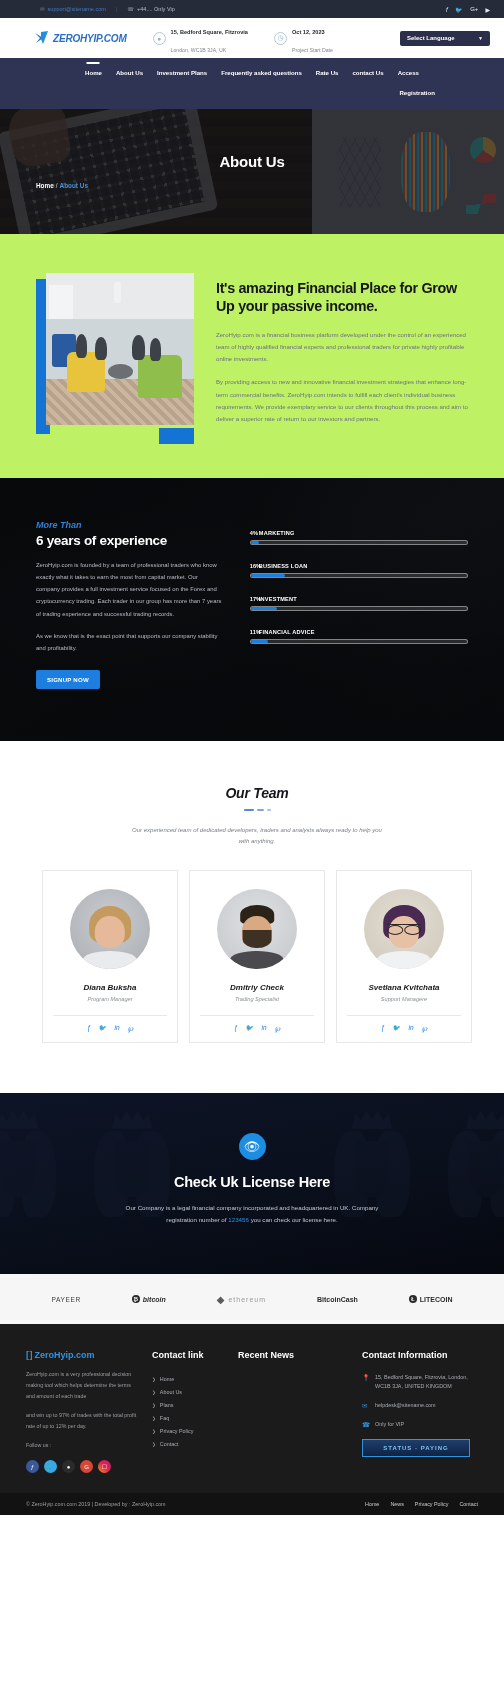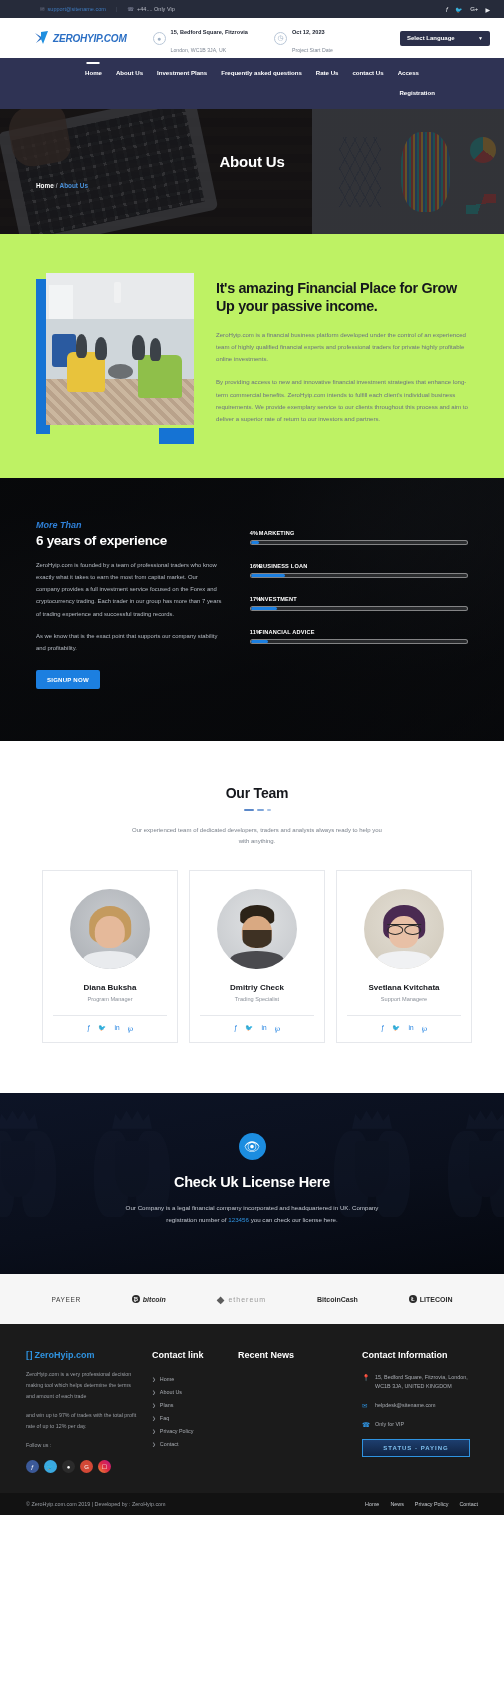--- a/index.html
+++ b/index.html
@@ -342,21 +342,21 @@
     border-radius: 3px;
     overflow: hidden;
   }
   .skill-fill {
     height: 100%;
     background: #1c7fe0;
     border-radius: 3px;
   }
 
   
-  .team { background: #ffffff; padding: 44px 32px 50px 42px; text-align: center; }
+  .team { background: #ffffff; padding: 44px 32px 50px 42px; text-align: center; font-style: italic; }
   .team-h {
     font-size: 14px;
     font-weight: bold;
     color: #15171c;
     letter-spacing: -0.2px;
     margin-bottom: 8px;
   }
   .team-dash { display: flex; justify-content: center; gap: 3px; margin-bottom: 14px; }
   .team-dash i { display: block; width: 10px; height: 2px; background: #5b88c9; border-radius: 1px; }
   .team-dash i:nth-child(2) { width: 7px; background: #7fa6da; }

